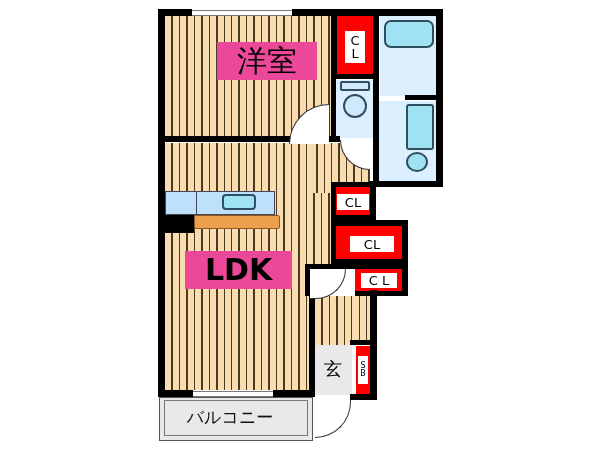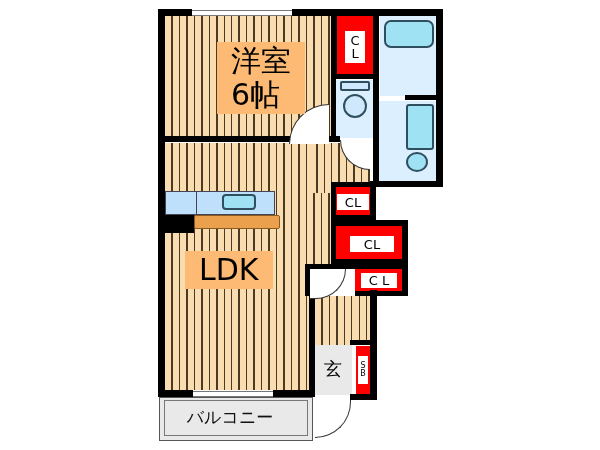--- a/index.html
+++ b/index.html
@@ -3,21 +3,21 @@
 <meta charset="utf-8">
 <style>
   html,body{margin:0;padding:0;background:#fff;}
   body{width:600px;height:450px;position:relative;overflow:hidden;font-family:"DejaVu Sans","Liberation Sans",sans-serif;}
   .abs{position:absolute;box-sizing:border-box;}
   .floor{background:repeating-linear-gradient(90deg,#f9ddb1 0px,#f9ddb1 6px,#4a3a22 6px,#4a3a22 7.5px);}
   .wall{background:#000;}
   .wetroom{background:#dcefff;}
   .cl{background:#ff0000;}
   .cl-label{background:#fff;color:#000;display:flex;align-items:center;justify-content:center;font-size:13px;line-height:1;}
-  .room-label{background:#fdba74;color:#000;font-size:30px;line-height:34px;padding:2px 14px;}
+  .room-label{background:#ec4899;color:#000;font-size:30px;line-height:34px;padding:2px 20px;}
   .fixture{background:#9fe2f4;border:2px solid #2f4f5f;border-radius:7px;}
   .genkan{background:#e9e9e9;}
   .balcony{background:#e9e9e9;border:1.5px solid #555;}
   .door-arc{border:1.5px solid #333;background:#fff;}
   .window{background:#fff;border-top:1.5px solid #777;border-bottom:1.5px solid #777;}
 </style>
 </head>
 <body>
 
 <div class="abs floor" style="left:165px;top:16px;width:166px;height:120px;"></div>
@@ -95,17 +95,16 @@
 <div class="abs window" style="left:193px;top:391px;width:80px;height:6px;"></div>
 <div class="abs wall" style="left:273px;top:390px;width:42px;height:7px;"></div>
 <div class="abs wall" style="left:350px;top:394px;width:27px;height:6px;"></div>
 
 <div class="abs balcony" style="left:159px;top:397px;width:154px;height:44px;"></div>
 <div class="abs" style="left:164px;top:400px;width:144px;height:36px;border:1px solid #777;box-sizing:border-box;"></div>
 <div class="abs" style="left:170px;top:406px;width:120px;font-size:17px;color:#111;text-align:center;">バルコニー</div>
 
 <div class="abs room-label" style="left:217px;top:42px;">
   <div>洋室</div>
-  <div>6帖</div>
 </div>
-<div class="abs room-label" style="left:185px;top:251px;">
+<div class="abs room-label" style="left:185px;top:251px;font-weight:bold;">
   <div>LDK</div>
 </div>
 
 </body></html>

